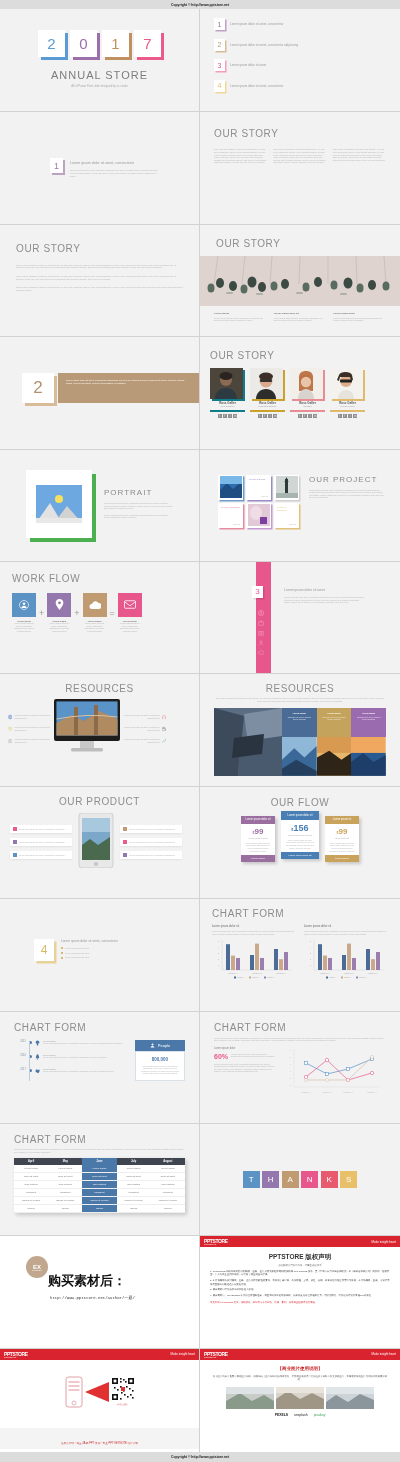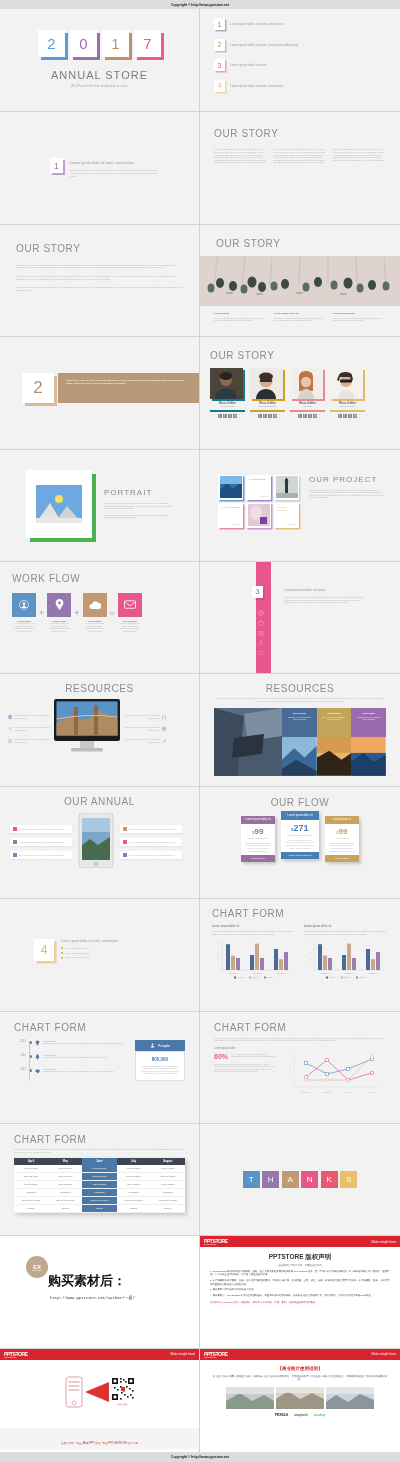--- a/index.html
+++ b/index.html
@@ -564,21 +564,21 @@
         <div><svg width="100%" height="100%" viewBox="0 0 34 34" preserveAspectRatio="none">
               <rect width="34" height="34" fill="#f0a860"></rect>
               <rect y="14" width="34" height="20" fill="#2a5a92"></rect>
               <path d="M0 22 L12 14 L22 22 L34 16 L34 34 L0 34Z" fill="#1c3e68"></path>
             </svg></div>
       </div>
     </div>
   </div>
 
   <div class="slide" style="padding:9px 10px;">
-    <div class="ttl-lg" style="text-align:center;">OUR ANNUAL</div>
+    <div class="ttl-lg" style="text-align:center;">OUR PRODUCT</div>
     <div style="display:flex;align-items:center;gap:4px;margin-top:6px;">
       <div style="width:62px;">
         <div style="display:flex;align-items:center;gap:2px;margin-bottom:5px;background:#fff;padding:2px 3px;box-shadow:0 1px 2px rgba(0,0,0,.07);">
           <div style="width:4px;height:4px;background:#e85b8c;flex:none;"></div>
           <div class="micro">Lorem ipsum dolor sit amet, consectetur adipisicing</div>
         </div>
         <div style="display:flex;align-items:center;gap:2px;margin-bottom:5px;background:#fff;padding:2px 3px;box-shadow:0 1px 2px rgba(0,0,0,.07);">
           <div style="width:4px;height:4px;background:#9377ad;flex:none;"></div>
           <div class="micro">Lorem ipsum dolor sit amet, consectetur adipisicing</div>
         </div>
@@ -619,21 +619,21 @@
     <div style="display:flex;justify-content:center;align-items:center;gap:6px;margin-top:7px;">
       <div class="pcard">
         <div class="phead" style="background:#9a6f9f;">Lorem ipsum dolor sit</div>
         <div class="pprice" style="color:#9a6f9f;"><span style="font-size:3.5px;">$</span><span>99</span></div>
         <div style="font-size:2px;color:#aaa;text-align:center;">Lorem ipsum consect</div>
         <div class="micro" style="text-align:center;padding:3px 4px;">Lorem ipsum dolor sit amet, consectetur adipisicing elit, sed do eiusmod tempor incididunt ut labore</div>
         <div class="pfoot" style="background:#9a6f9f;">Lorem ipsum</div>
       </div>
       <div class="pcard" style="width:38px;transform:translateY(-4px);">
         <div class="phead" style="background:#4a7fb5;padding:3px 0;">Lorem ipsum dolor sit</div>
-        <div class="pprice" style="color:#4a7fb5;font-size:9px;"><span style="font-size:4px;">$</span><span>271</span></div>
+        <div class="pprice" style="color:#4a7fb5;font-size:9px;"><span style="font-size:4px;">$</span><span>156</span></div>
         <div style="font-size:2px;color:#aaa;text-align:center;">Lorem ipsum dolor sit amet</div>
         <div class="micro" style="text-align:center;padding:3px 4px;">Lorem ipsum dolor sit amet, consectetur adipisicing elit, sed do eiusmod tempor incididunt ut labore et dolore sit amet</div>
         <div class="pfoot" style="background:#4a7fb5;">Lorem ipsum dolor sit</div>
       </div>
       <div class="pcard">
         <div class="phead" style="background:#c9a35c;">Lorem ipsum sit</div>
         <div class="pprice" style="color:#c9a35c;"><span style="font-size:3.5px;">$</span><span>99</span></div>
         <div style="font-size:2px;color:#aaa;text-align:center;">Lorem ipsum sit</div>
         <div class="micro" style="text-align:center;padding:3px 4px;">Lorem ipsum dolor sit amet, consectetur adipisicing elit, sed do eiusmod tempor incididunt ut labore et dolore</div>
         <div class="pfoot" style="background:#c9a35c;">Lorem ipsum</div>

